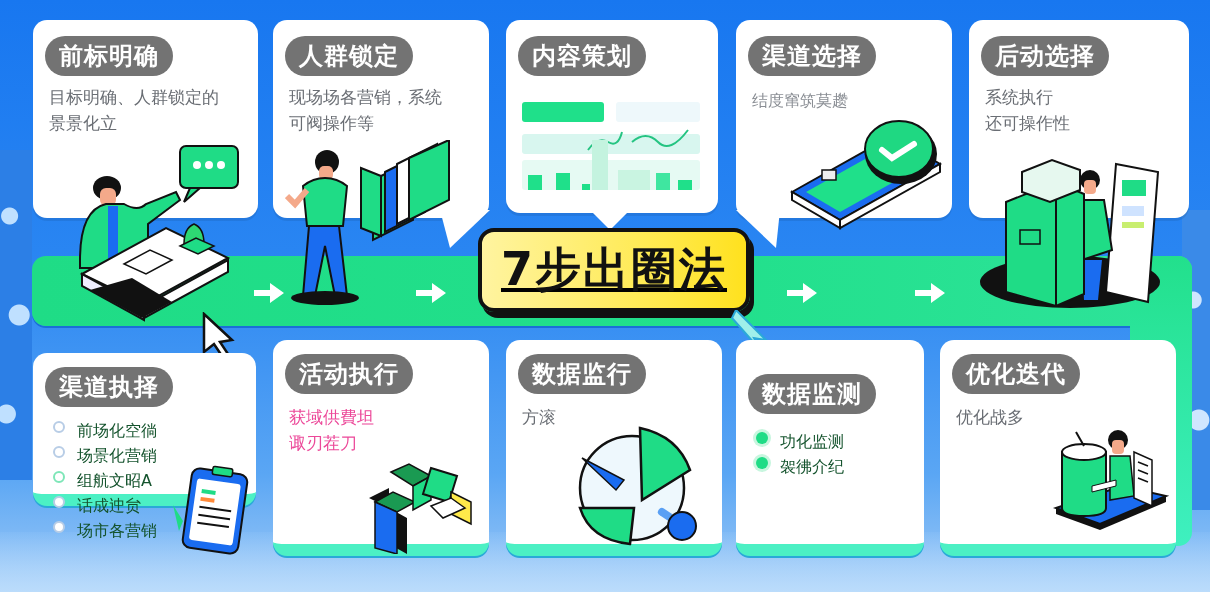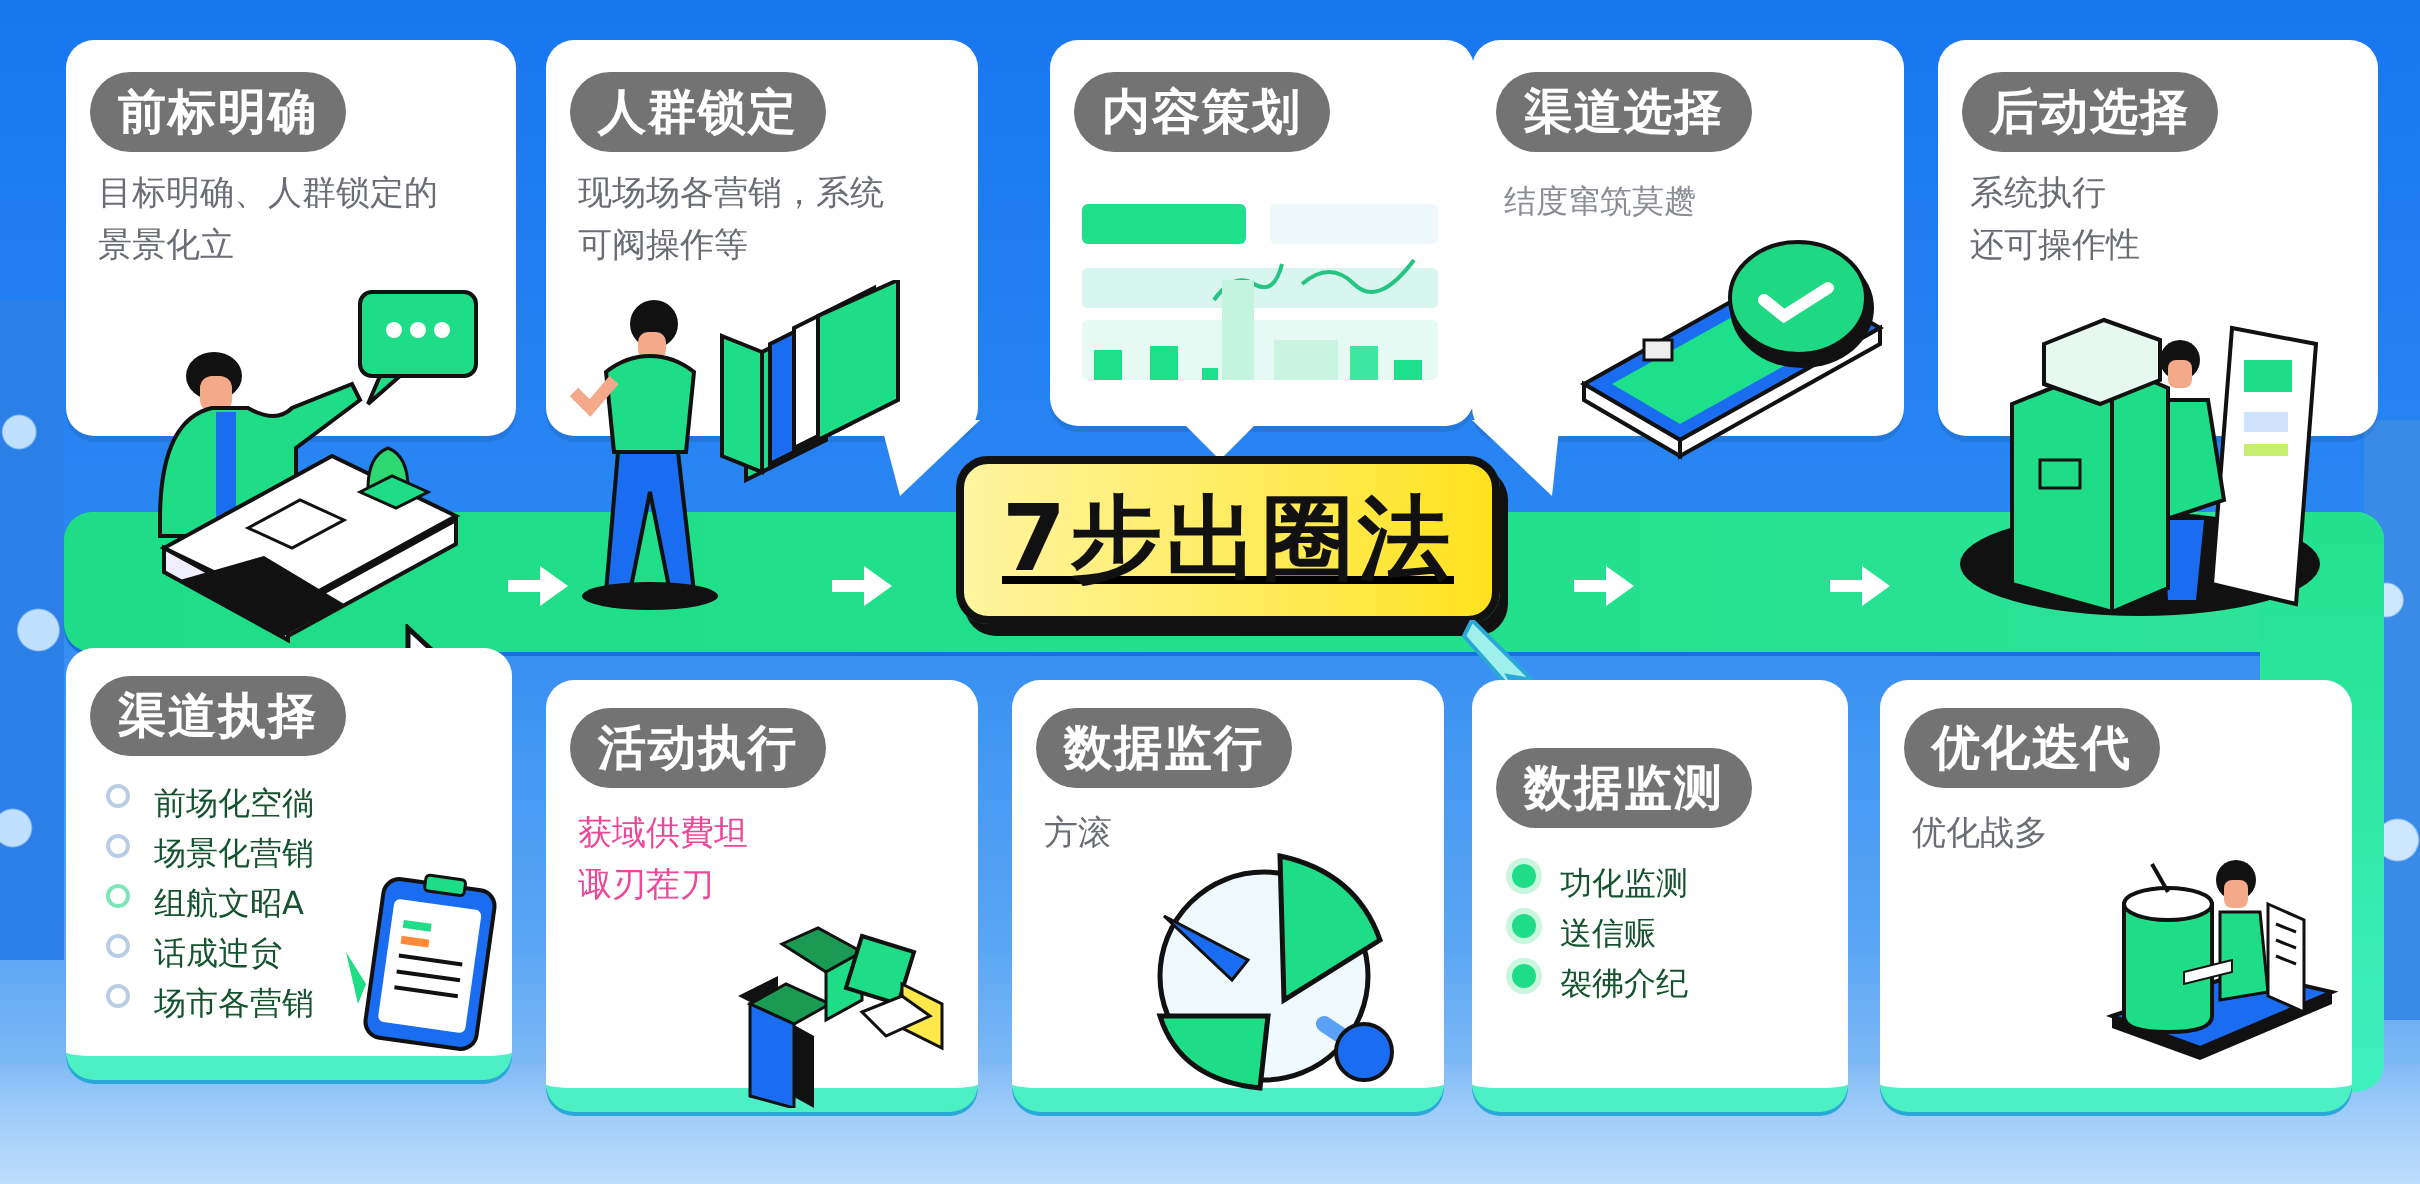--- a/index.html
+++ b/index.html
@@ -135,21 +135,21 @@
   <div class="pill">人群锁定</div>
   <div class="desc">
     <div>现场场各营销，系统</div>
     <div>可阀操作等</div>
   </div>
 </div>
 <svg class="tail" style="left:440px;top:210px;width:50px;height:40px" viewBox="0 0 50 40">
     <path d="M0 0h50L10 38z" fill="#fff"></path>
   </svg>
 
-<div class="card" style="left:525px;top:20px;width:212px;height:193px">
+<div class="card" style="left:506px;top:20px;width:212px;height:193px">
   <div class="pill">内容策划</div>
   <svg class="illus" style="left:14px;top:80px" width="186" height="100" viewBox="0 0 186 100">
     <rect x="2" y="2" width="82" height="20" rx="3" fill="#1fe08a"></rect>
     <rect x="96" y="2" width="84" height="20" rx="3" fill="#eef8fb"></rect>
     <rect x="2" y="34" width="178" height="20" rx="3" fill="#d8f6ef"></rect>
     <rect x="2" y="60" width="178" height="30" rx="3" fill="#e6faf3"></rect>
     <path d="M68 50q10-14 20-8t14-10" stroke="#25c482" stroke-width="2" fill="none"></path>
     <path d="M112 42q14-12 26 0t30-12" stroke="#25c482" stroke-width="2" fill="none"></path>
     <rect x="72" y="40" width="16" height="50" fill="#c4f3df"></rect>
     <rect x="8" y="75" width="14" height="15" fill="#1fe08a"></rect>
@@ -245,21 +245,21 @@
   <span>7步出圈法</span>
 </div>
 <svg class="illus" style="left:728px;top:310px" width="40" height="44" viewBox="0 0 40 44">
   <path d="M8 0l30 30-12-2 8 14-30-34z" fill="#9ff0ea" stroke="#2aa9d8" stroke-width="2"></path>
 </svg>
 
 <svg class="cursor" width="36" height="44" viewBox="0 0 36 44">
   <path d="M4 2l28 26-12 2 8 12-6 2-8-12-10 8z" fill="#fff" stroke="#111" stroke-width="2.5"></path>
 </svg>
 
-<div class="card bottom" style="left:33px;top:324px;width:223px;height:216px">
+<div class="card bottom" style="left:33px;top:353px;width:223px;height:153px">
   <div class="pill" style="top:14px">渠道执择</div>
   <ul class="bullets">
     <li>
         <span class="dot-hollow"></span>
         <span>前场化空徜</span>
       </li>
     <li>
         <span class="dot-hollow"></span>
         <span>场景化营销</span>
       </li>
@@ -319,24 +319,20 @@
     <circle cx="104" cy="104" r="14" fill="#1a6cf0" stroke="#111" stroke-width="2"></circle>
   </svg>
 </div>
 
 <div class="card bottom" style="left:736px;top:340px;width:188px;height:216px">
   <div class="pill" style="top:34px">数据监测</div>
   <ul class="bullets" style="top:92px">
     <li>
         <span class="dot-solid"></span>
         <span>功化监测</span>
-      </li>
-    <li>
-        <span class="dot-solid"></span>
-        <span>送信赈</span>
       </li>
     <li>
         <span class="dot-solid"></span>
         <span>袈彿介纪</span>
       </li>
   </ul>
 </div>
 
 <div class="card bottom" style="left:940px;top:340px;width:236px;height:216px">
   <div class="pill" style="top:14px">优化迭代</div>

